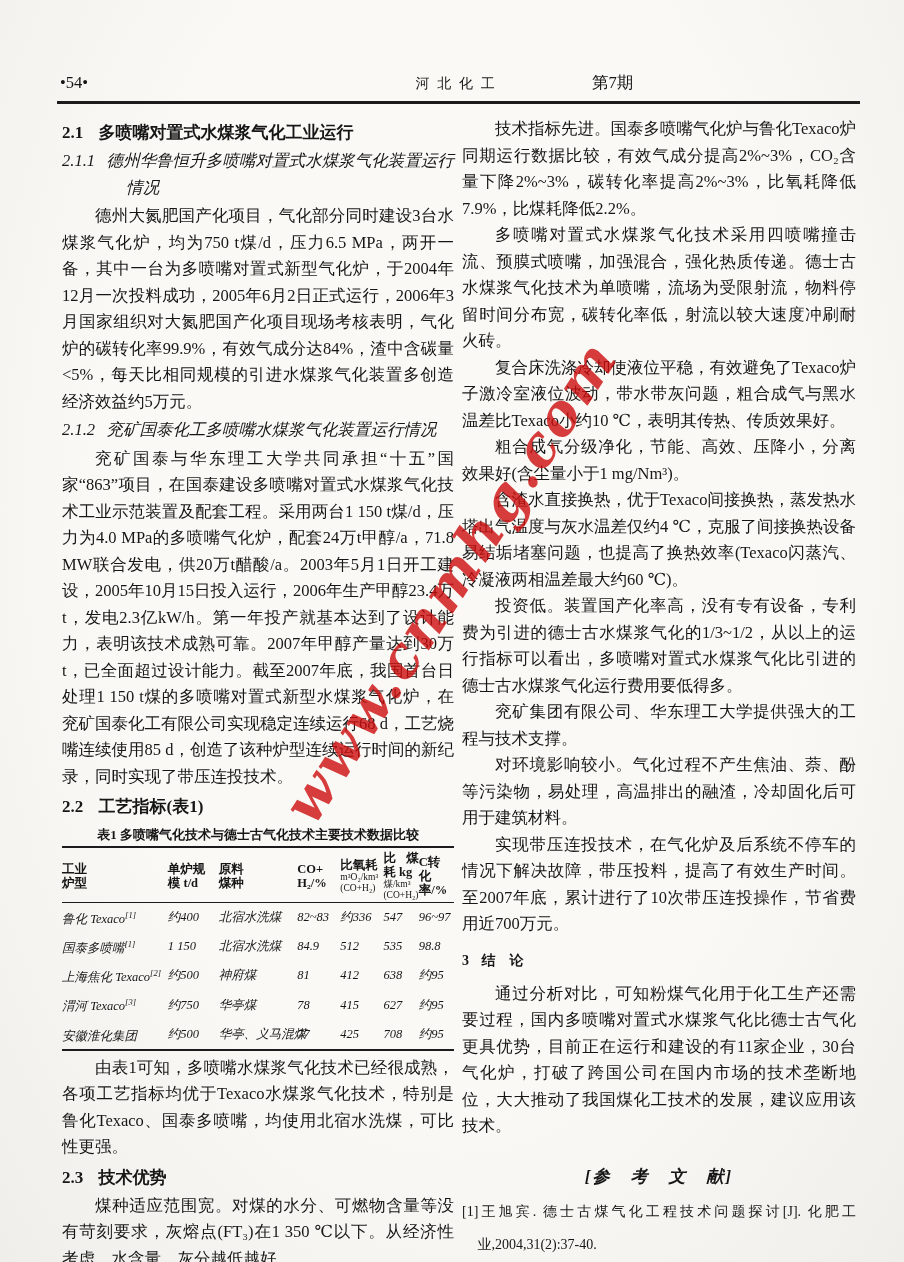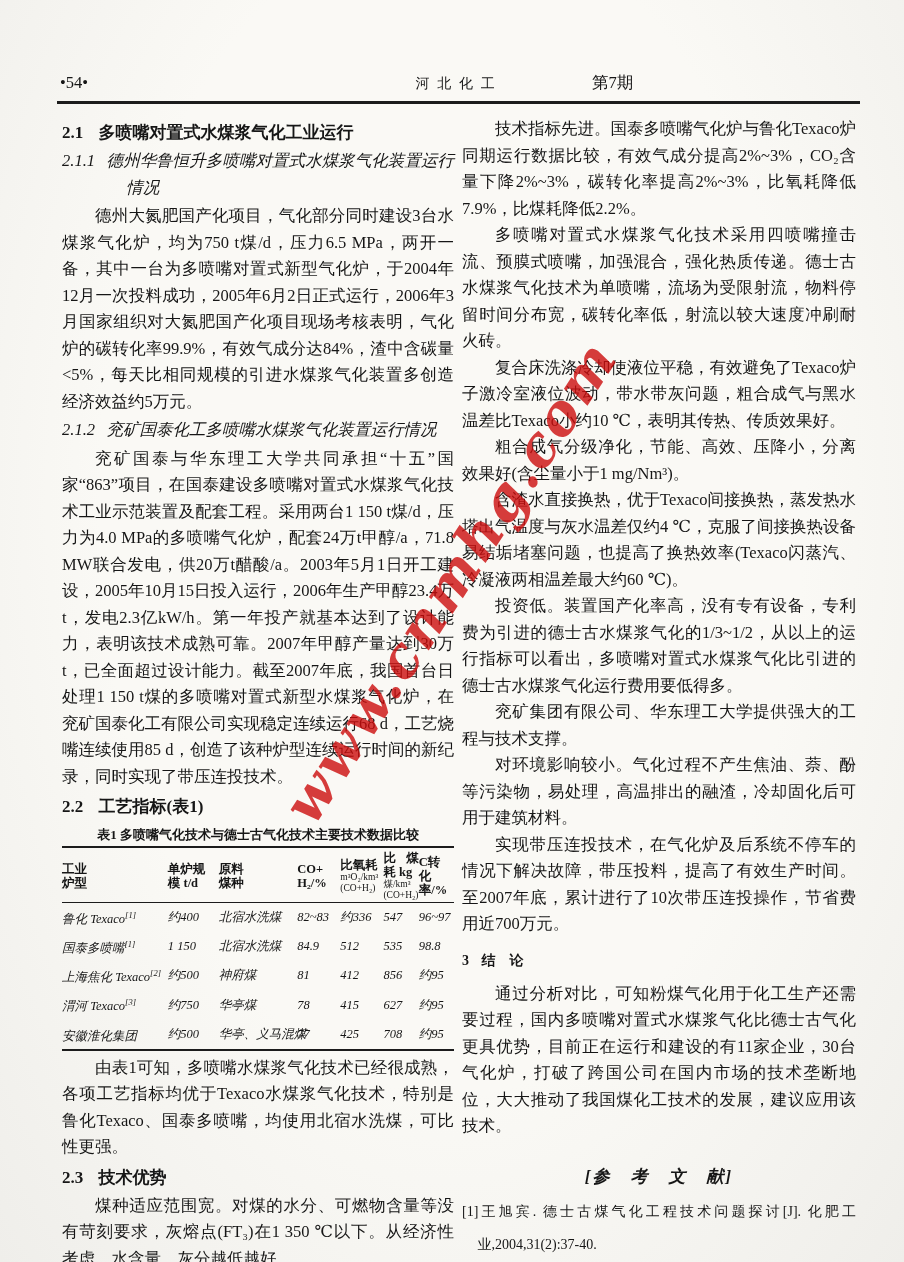--- a/index.html
+++ b/index.html
@@ -125,21 +125,21 @@
           <td>512</td>
           <td>535</td>
           <td>98.8</td>
         </tr>
         <tr>
           <td><span>上海焦化 Texaco</span><sup>[2]</sup></td>
           <td>约500</td>
           <td>神府煤</td>
           <td>81</td>
           <td>412</td>
-          <td>856</td>
+          <td>638</td>
           <td>约95</td>
         </tr>
         <tr>
           <td><span>渭河 Texaco</span><sup>[3]</sup></td>
           <td>约750</td>
           <td>华亭煤</td>
           <td>78</td>
           <td>415</td>
           <td>627</td>
           <td>约95</td>

